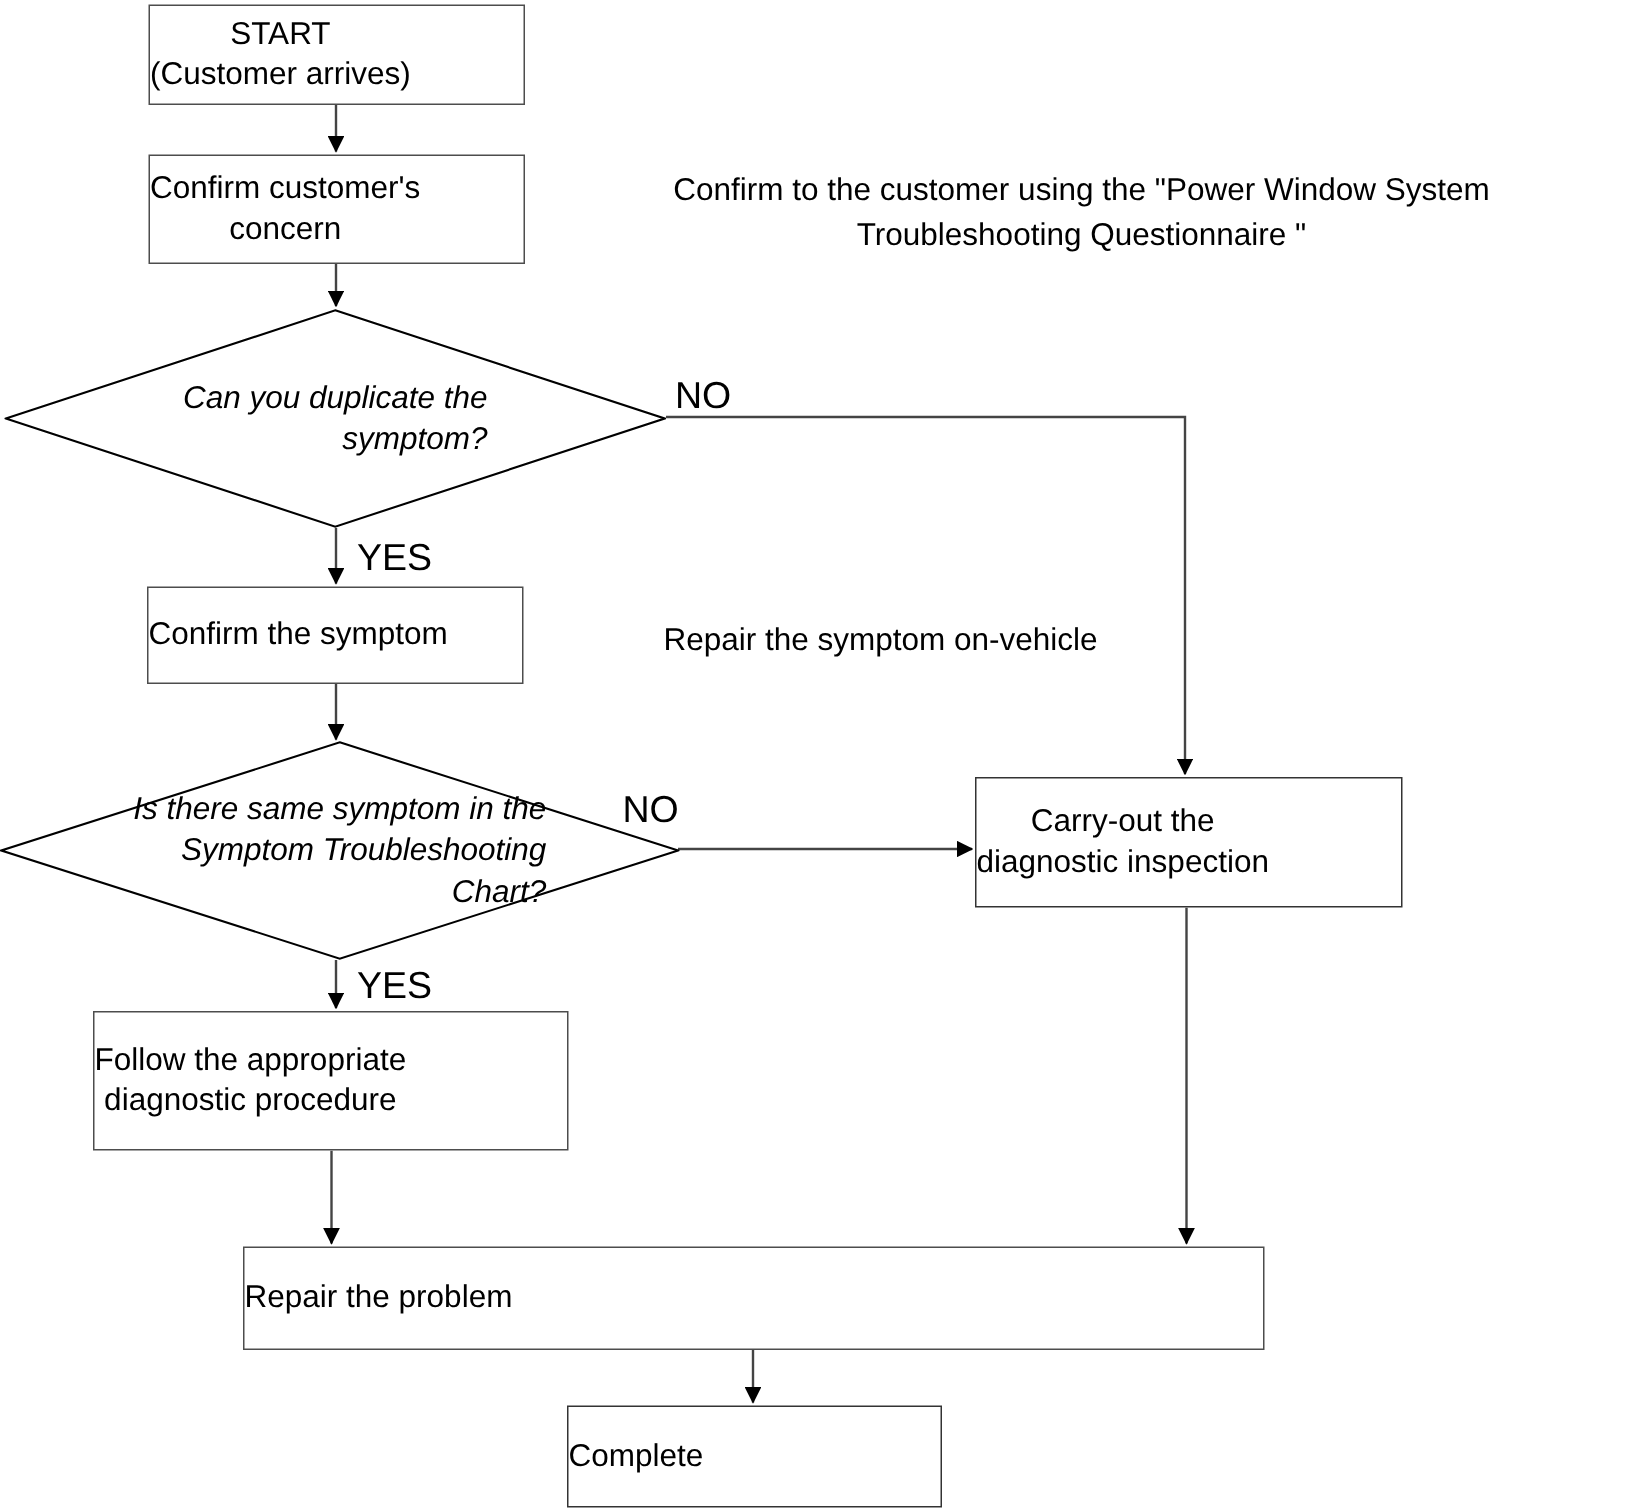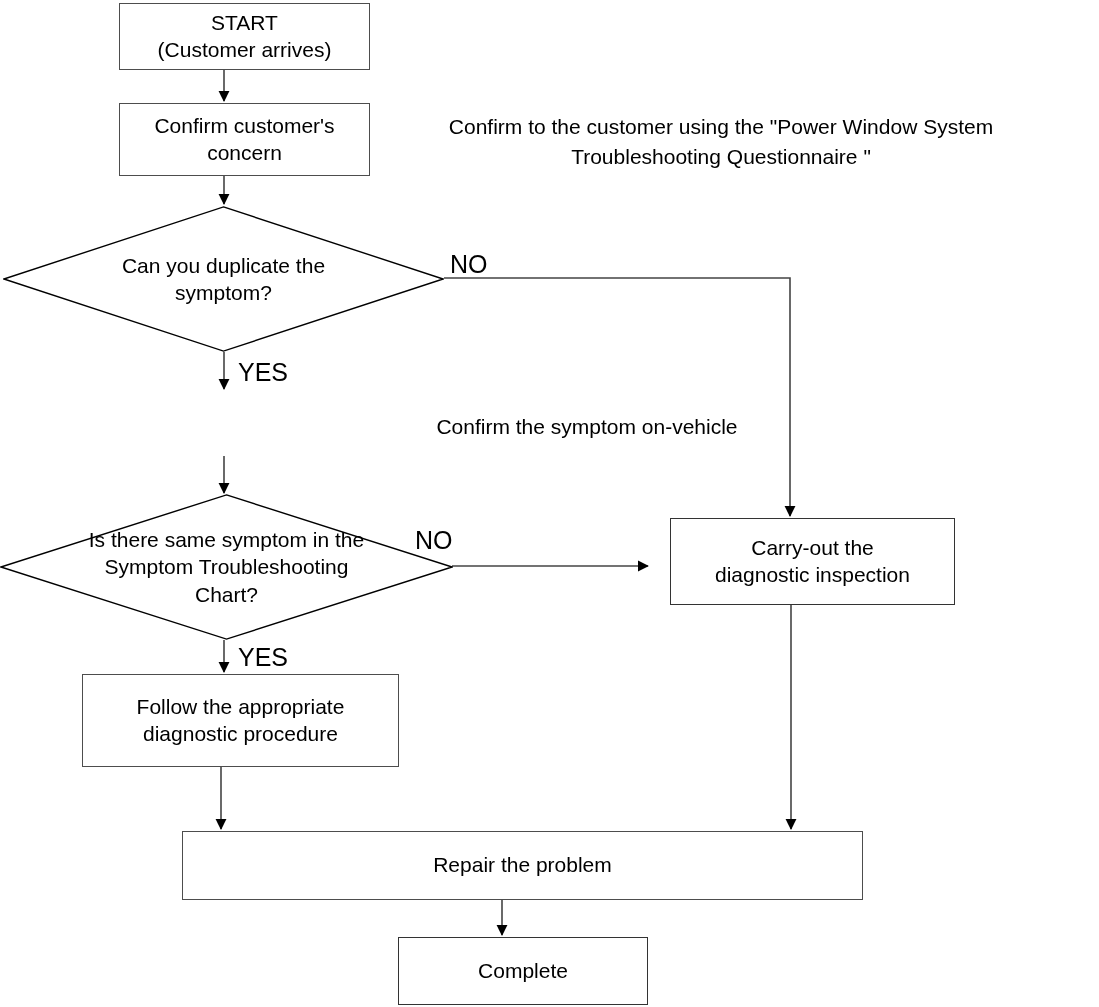--- a/index.html
+++ b/index.html
@@ -25,25 +25,23 @@
     top: 0;
     width: 1099px;
     height: 1007px;
     pointer-events: none;
   }
   .node {
     position: absolute;
     box-sizing: border-box;
     display: flex;
     align-items: center;
-    justify-content: center;
     text-align: center;
     line-height: 1.28;
     white-space: pre-line;
-    margin-left: 20px;
   }
   .proc {
     border: 1.6px solid #4d4d4d;
     background: #ffffff;
     font-size: 21px;
   }
   .proc.dark {
     border-color: #333333;
   }
   .diamond-wrap {
@@ -56,24 +54,25 @@
   }
   .diamond-label {
     position: absolute;
     left: 0;
     top: 0;
     width: 100%;
     height: 100%;
     display: flex;
     align-items: center;
     justify-content: center;
-    text-align: center;
+    text-align: right;
     font-size: 21px;
     line-height: 1.3;
     white-space: pre-line;
+    font-style: italic;
   }
   .side-note {
     position: absolute;
     font-size: 21px;
     line-height: 1.42;
     white-space: pre-line;
     text-align: center;
   }
   .edge-label {
     position: absolute;
@@ -133,22 +132,25 @@
       <polygon points="220.5,0.9 440.1,73 220.5,145.1 0.9,73" fill="#ffffff" stroke="#000000" stroke-width="1.4"></polygon>
     </svg>
     <div class="diamond-label">Can you duplicate the
 symptom?</div>
   </div>
 
   <div class="edge-label" style="left:450px; top:252px;">NO</div>
 
   <div class="edge-label" style="left:238px; top:360px;">YES</div>
 
+  <div class="node proc" style="left:98px; top:391px; width:251px; height:65px;">
+    <span>Confirm the symptom</span>
+  </div>
 
-  <div class="side-note" style="left:377px; top:412px; width:420px;">Confirm the symptom on-vehicle</div>
+  <div class="side-note" style="left:377px; top:412px; width:420px;">Repair the symptom on-vehicle</div>
 
   <div class="diamond-wrap" style="left:0px; top:494px; width:453px; height:146px;">
     <svg width="453" height="146" viewBox="0 0 453 146">
       <polygon points="226.5,0.9 452.1,73 226.5,145.1 0.9,73" fill="#ffffff" stroke="#000000" stroke-width="1.4"></polygon>
     </svg>
     <div class="diamond-label">Is there same symptom in the
 Symptom Troubleshooting
 Chart?</div>
   </div>
 

